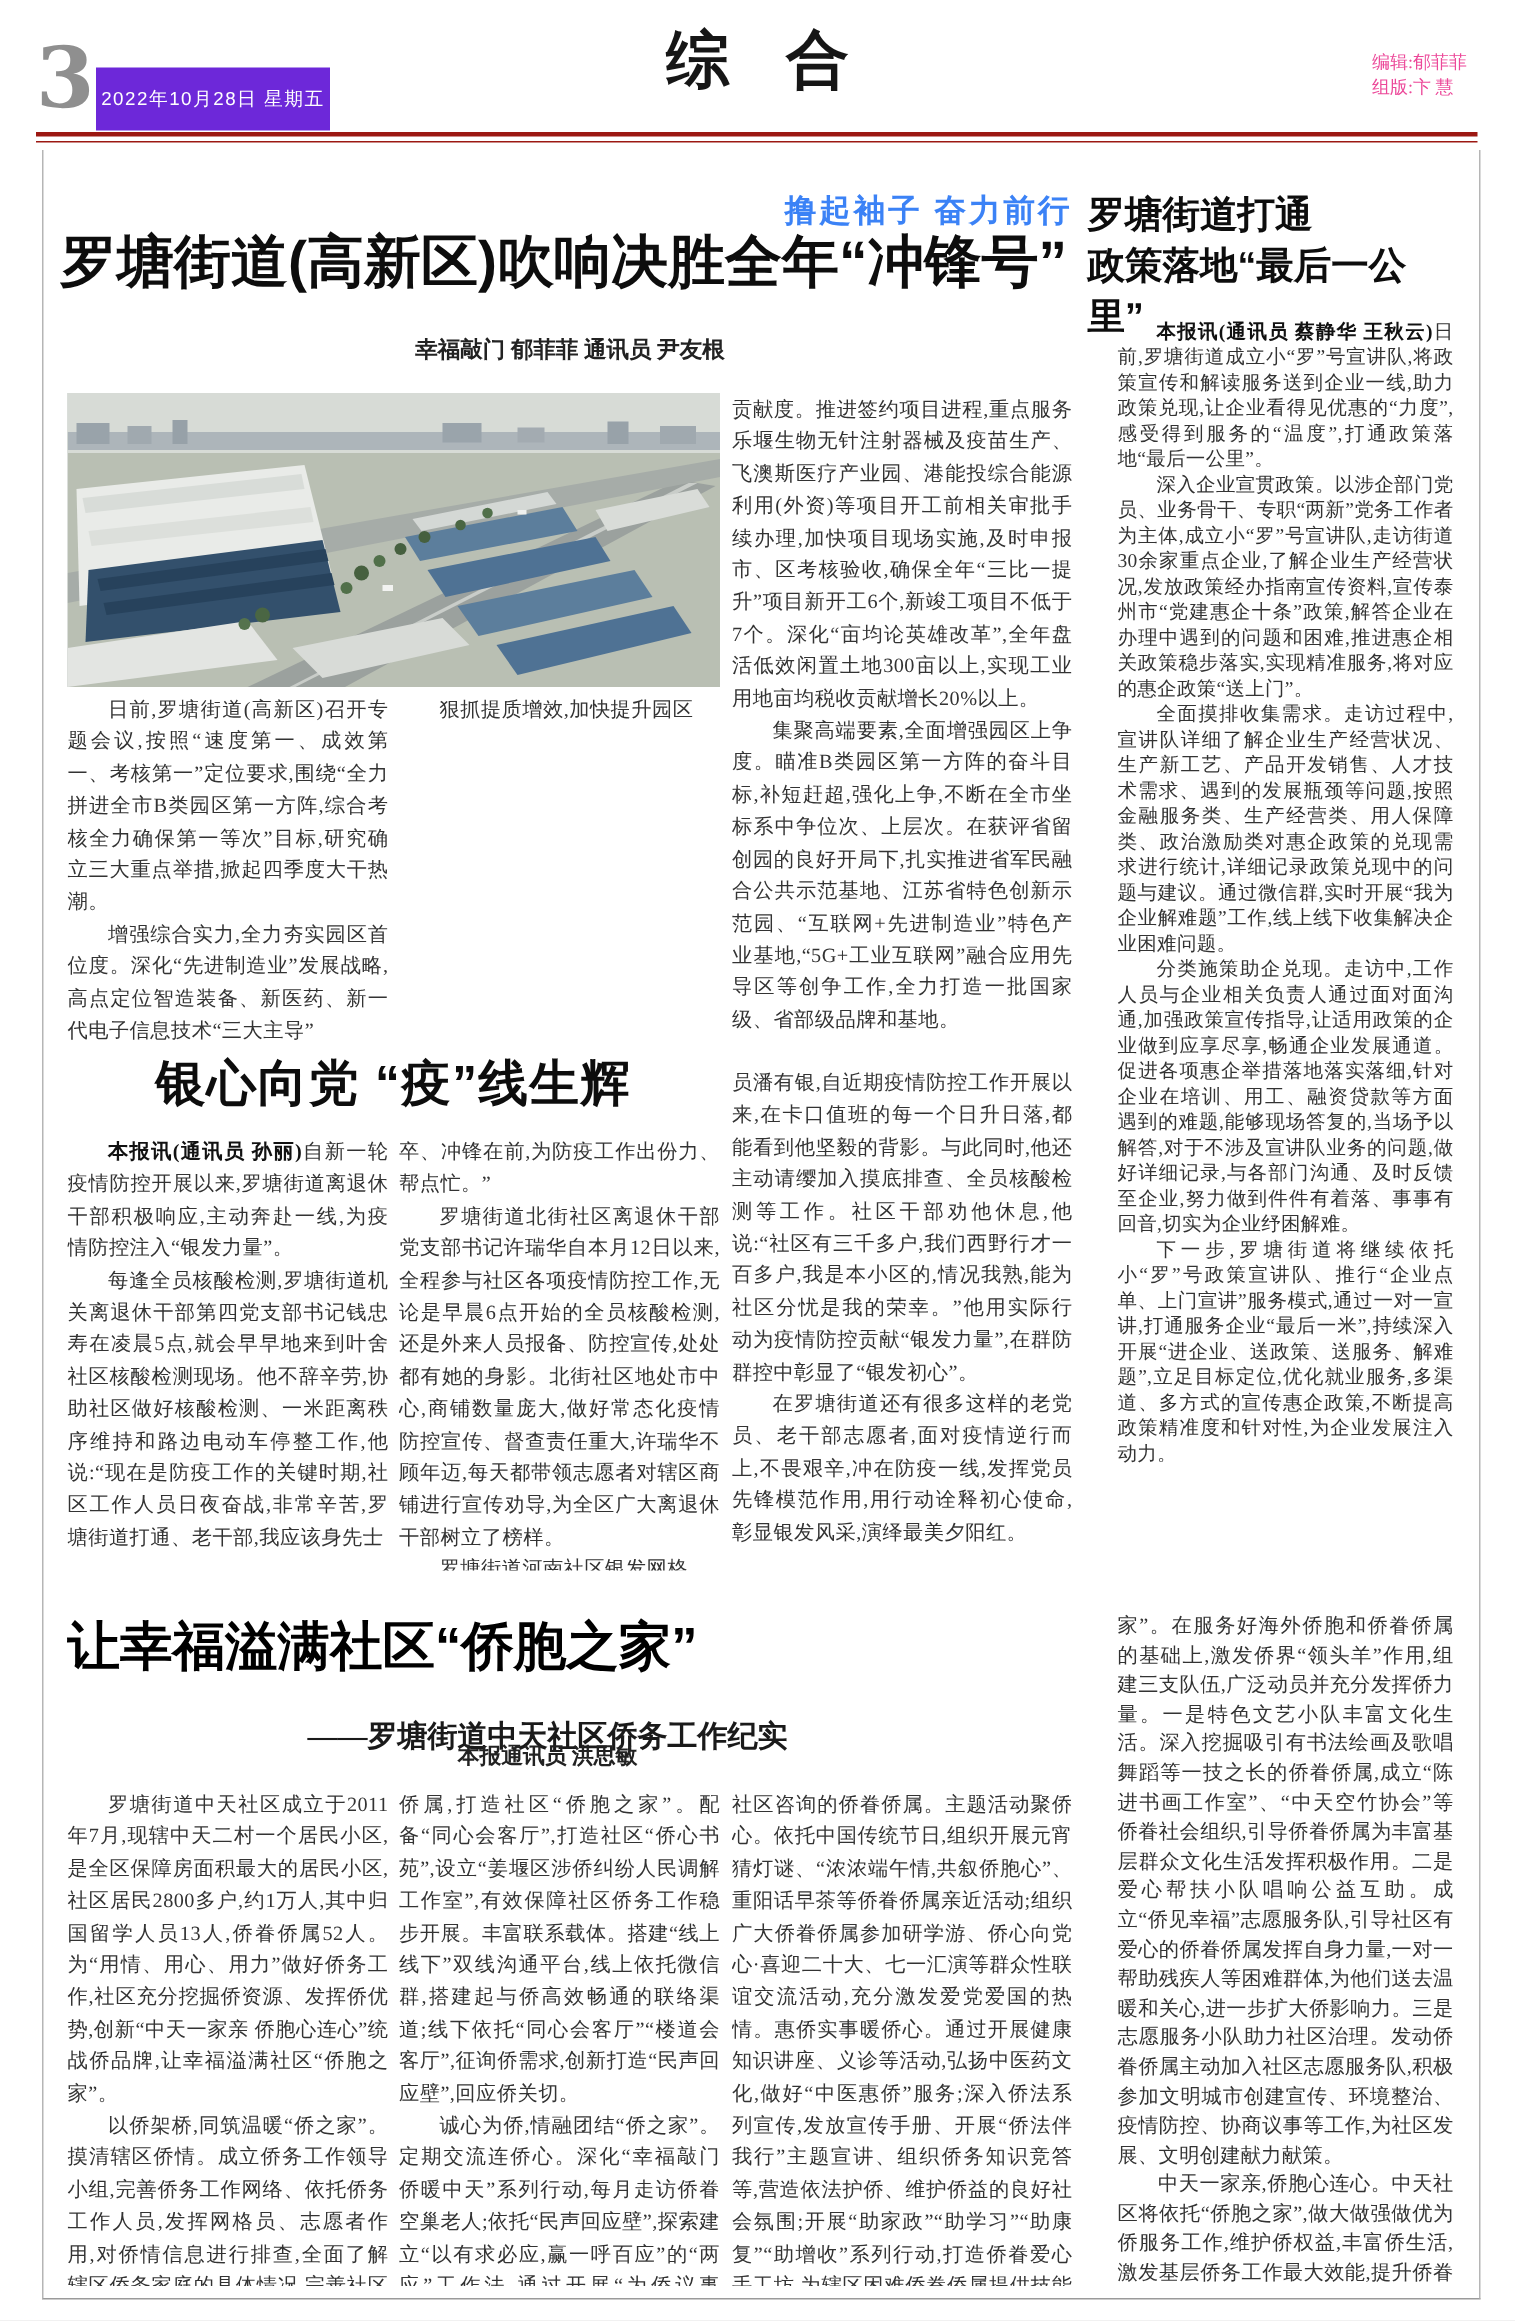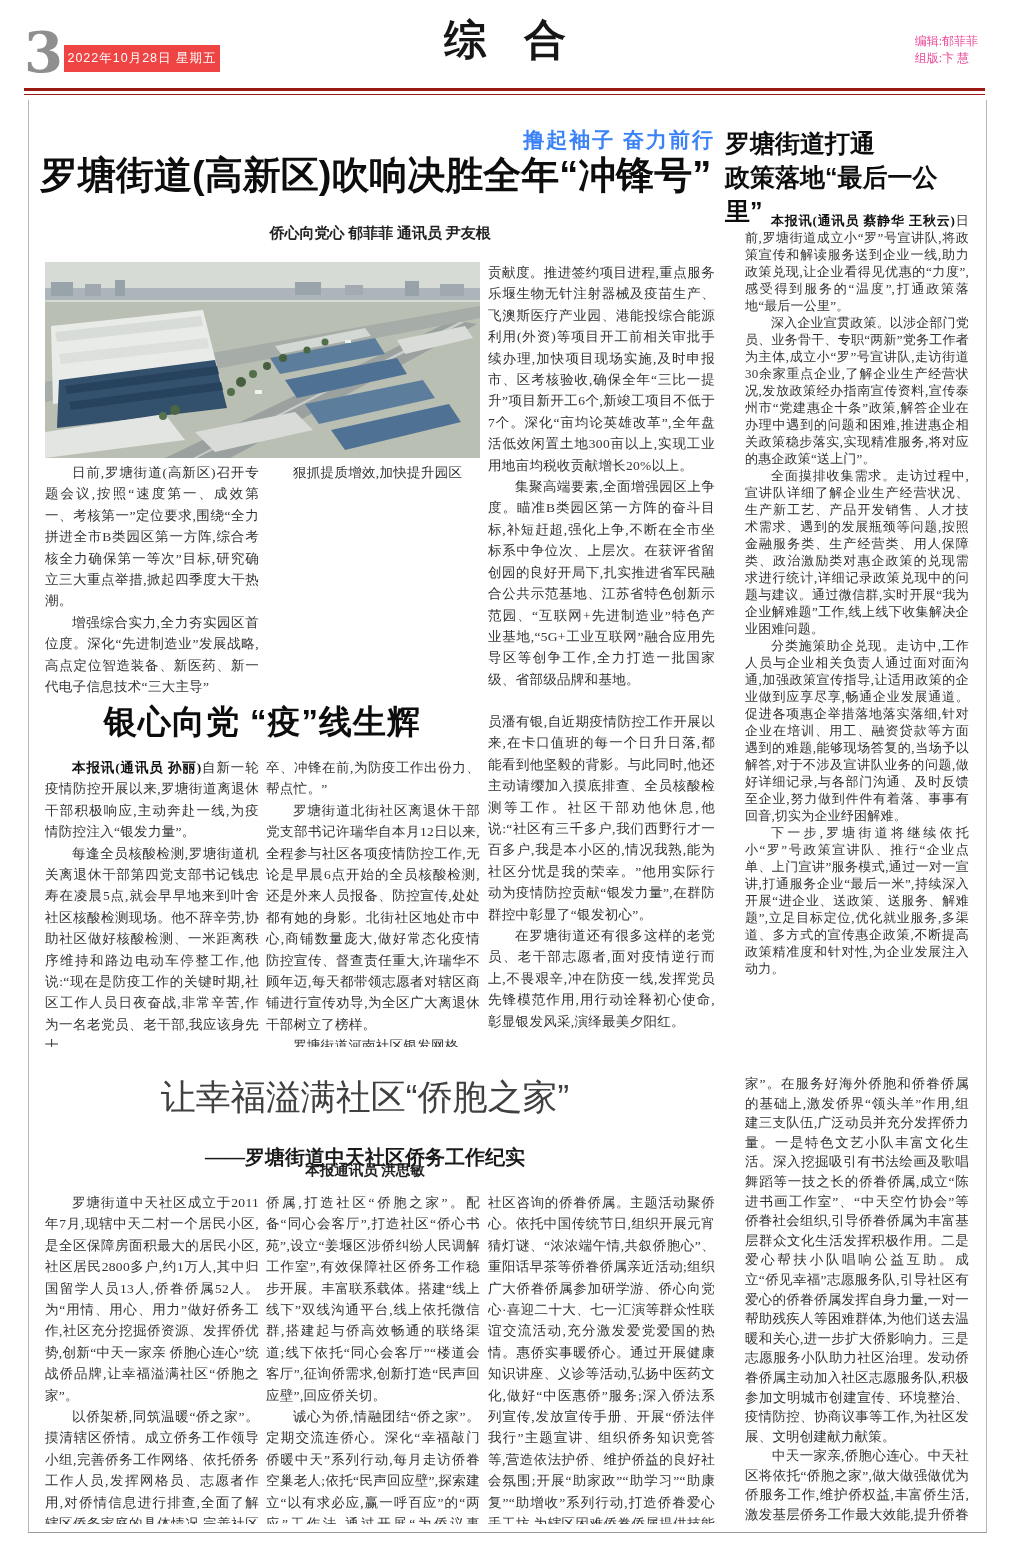--- a/index.html
+++ b/index.html
@@ -3,21 +3,21 @@
 <meta charset="utf-8">
 <style>
   html,body{margin:0;padding:0;background:#e8e8e8;}
   .page{position:relative;width:1010px;height:1547px;background:#ffffff;margin:0 auto;
         font-family:"Liberation Serif","DejaVu Serif",serif;color:#2e2e2e;overflow:hidden;}
   .abs{position:absolute;}
 
   
   .page-num{left:24px;top:24px;font-size:56px;line-height:56px;font-weight:bold;
             color:#8f8f8f;font-family:"DejaVu Serif",serif;}
-  .date-badge{left:64px;top:45px;width:156px;height:27px;background:#ef4444;color:#fff;
+  .date-badge{left:64px;top:45px;width:156px;height:42px;background:#6d28d9;color:#fff;
               display:flex;align-items:center;justify-content:center;
               font-family:"Liberation Sans",sans-serif;font-size:12.5px;letter-spacing:1px;}
   .section-title{left:0;top:16px;width:1010px;text-align:center;font-size:42px;line-height:48px;
                  font-weight:bold;letter-spacing:38px;text-indent:38px;color:#161616;
                  font-family:"DejaVu Serif","Liberation Serif",serif;}
   .editor-info{right:32px;top:33px;text-align:left;font-size:12px;line-height:17px;
                color:#ec4899;font-family:"Liberation Serif",serif;}
   .rule-thick{left:24px;top:88px;width:961px;height:3px;background:#9c1812;}
   .rule-thin{left:24px;top:94px;width:961px;height:1px;background:#9c1812;}
 
@@ -32,22 +32,22 @@
   .headline-1{left:40px;top:152px;width:680px;text-align:left;font-size:38px;line-height:46px;
               font-weight:900;color:#0d0d0d;font-family:"Liberation Sans",sans-serif;letter-spacing:0px;}
   .byline-1{left:45px;top:224px;width:670px;text-align:center;font-size:15px;font-weight:bold;color:#222;}
 
   .title-right{left:725px;top:126px;width:224px;font-size:25px;line-height:34px;font-weight:900;
                color:#0d0d0d;font-family:"Liberation Sans",sans-serif;}
 
   .title-mid{left:45px;top:700px;width:435px;text-align:center;font-size:33px;font-weight:900;
              color:#0d0d0d;font-family:"Liberation Sans",sans-serif;letter-spacing:1px;}
 
-  .title-bottom{left:45px;top:1074px;width:640px;text-align:center;font-size:35px;font-weight:400;
-                color:#404040;font-family:"Liberation Sans",sans-serif;}
+  .title-bottom{left:45px;top:1074px;width:640px;text-align:left;font-size:35px;font-weight:700;
+                color:#000000;font-family:"Liberation Sans",sans-serif;}
   .subtitle-bottom{left:45px;top:1127px;width:640px;text-align:center;font-size:20px;font-weight:bold;
                    color:#1a1a1a;margin-top:17px;}
   .byline-bottom{left:45px;top:1161px;width:640px;text-align:center;font-size:14.5px;font-weight:bold;color:#222;}
 
   
   .photo{left:45px;top:262px;width:435px;height:196px;overflow:hidden;background:#c2c7c2;}
   .photo svg{display:block;}
 
   
   .col{overflow:hidden;text-align:justify;color:#333;}
@@ -87,21 +87,21 @@
     <div>编辑:郁菲菲</div>
     <div>组版:卞  慧</div>
   </div>
   <div class="abs rule-thick"></div>
   <div class="abs rule-thin"></div>
 
   <div class="abs content-frame"></div>
 
   <div class="abs kicker">撸起袖子    奋力前行</div>
   <div class="abs headline-1">罗塘街道(高新区)吹响决胜全年“冲锋号”</div>
-  <div class="abs byline-1">侨心向党心  郁菲菲    通讯员  尹友根</div>
+  <div class="abs byline-1">幸福敲门  郁菲菲    通讯员  尹友根</div>
 
   <div class="abs photo">
     <svg width="435" height="196" viewBox="0 0 435 196" xmlns="http://www.w3.org/2000/svg">
       <rect width="435" height="196" fill="#b9bfb3"></rect>
       <rect width="435" height="40" fill="#d7dbd6"></rect>
       <rect y="26" width="435" height="12" fill="#adb5ba"></rect>
       <rect x="6" y="20" width="22" height="14" fill="#99a3aa"></rect>
       <rect x="40" y="22" width="16" height="12" fill="#a0a9af"></rect>
       <rect x="70" y="18" width="10" height="16" fill="#97a1a8"></rect>
       <rect x="250" y="20" width="26" height="13" fill="#9aa4ab"></rect>
@@ -170,21 +170,21 @@
     <p>全面摸排收集需求。走访过程中,宣讲队详细了解企业生产经营状况、生产新工艺、产品开发销售、人才技术需求、遇到的发展瓶颈等问题,按照金融服务类、生产经营类、用人保障类、政治激励类对惠企政策的兑现需求进行统计,详细记录政策兑现中的问题与建议。通过微信群,实时开展“我为企业解难题”工作,线上线下收集解决企业困难问题。</p>
     <p>分类施策助企兑现。走访中,工作人员与企业相关负责人通过面对面沟通,加强政策宣传指导,让适用政策的企业做到应享尽享,畅通企业发展通道。促进各项惠企举措落地落实落细,针对企业在培训、用工、融资贷款等方面遇到的难题,能够现场答复的,当场予以解答,对于不涉及宣讲队业务的问题,做好详细记录,与各部门沟通、及时反馈至企业,努力做到件件有着落、事事有回音,切实为企业纾困解难。</p>
     <p>下一步,罗塘街道将继续依托小“罗”号政策宣讲队、推行“企业点单、上门宣讲”服务模式,通过一对一宣讲,打通服务企业“最后一米”,持续深入开展“进企业、送政策、送服务、解难题”,立足目标定位,优化就业服务,多渠道、多方式的宣传惠企政策,不断提高政策精准度和针对性,为企业发展注入动力。</p>
   </div>
 
   <div class="abs title-mid">银心向党    “疫”线生辉</div>
   <div class="abs col main-col a3c1">
     <p>
       <b>本报讯(通讯员  孙丽)</b><span>自新一轮疫情防控开展以来,罗塘街道离退休干部积极响应,主动奔赴一线,为疫情防控注入“银发力量”。</span>
     </p>
-    <p>每逢全员核酸检测,罗塘街道机关离退休干部第四党支部书记钱忠寿在凌晨5点,就会早早地来到叶舍社区核酸检测现场。他不辞辛劳,协助社区做好核酸检测、一米距离秩序维持和路边电动车停整工作,他说:“现在是防疫工作的关键时期,社区工作人员日夜奋战,非常辛苦,作为一名老党员、老干部,我应该身先士</p>
+    <p>每逢全员核酸检测,罗塘街道机关离退休干部第四党支部书记钱忠寿在凌晨5点,就会早早地来到叶舍社区核酸检测现场。他不辞辛劳,协助社区做好核酸检测、一米距离秩序维持和路边电动车停整工作,他说:“现在是防疫工作的关键时期,社区工作人员日夜奋战,非常辛苦,罗塘街道打通、老干部,我应该身先士</p>
   </div>
   <div class="abs col main-col a3c2">
     <p class="cont">卒、冲锋在前,为防疫工作出份力、帮点忙。”</p>
     <p>罗塘街道北街社区离退休干部党支部书记许瑞华自本月12日以来,全程参与社区各项疫情防控工作,无论是早晨6点开始的全员核酸检测,还是外来人员报备、防控宣传,处处都有她的身影。北街社区地处市中心,商铺数量庞大,做好常态化疫情防控宣传、督查责任重大,许瑞华不顾年迈,每天都带领志愿者对辖区商铺进行宣传劝导,为全区广大离退休干部树立了榜样。</p>
     <p>罗塘街道河南社区银发网格</p>
   </div>
   <div class="abs col main-col a3c3">
     <p class="cont">员潘有银,自近期疫情防控工作开展以来,在卡口值班的每一个日升日落,都能看到他坚毅的背影。与此同时,他还主动请缨加入摸底排查、全员核酸检测等工作。社区干部劝他休息,他说:“社区有三千多户,我们西野行才一百多户,我是本小区的,情况我熟,能为社区分忧是我的荣幸。”他用实际行动为疫情防控贡献“银发力量”,在群防群控中彰显了“银发初心”。</p>
     <p>在罗塘街道还有很多这样的老党员、老干部志愿者,面对疫情逆行而上,不畏艰辛,冲在防疫一线,发挥党员先锋模范作用,用行动诠释初心使命,彰显银发风采,演绎最美夕阳红。</p>
   </div>

